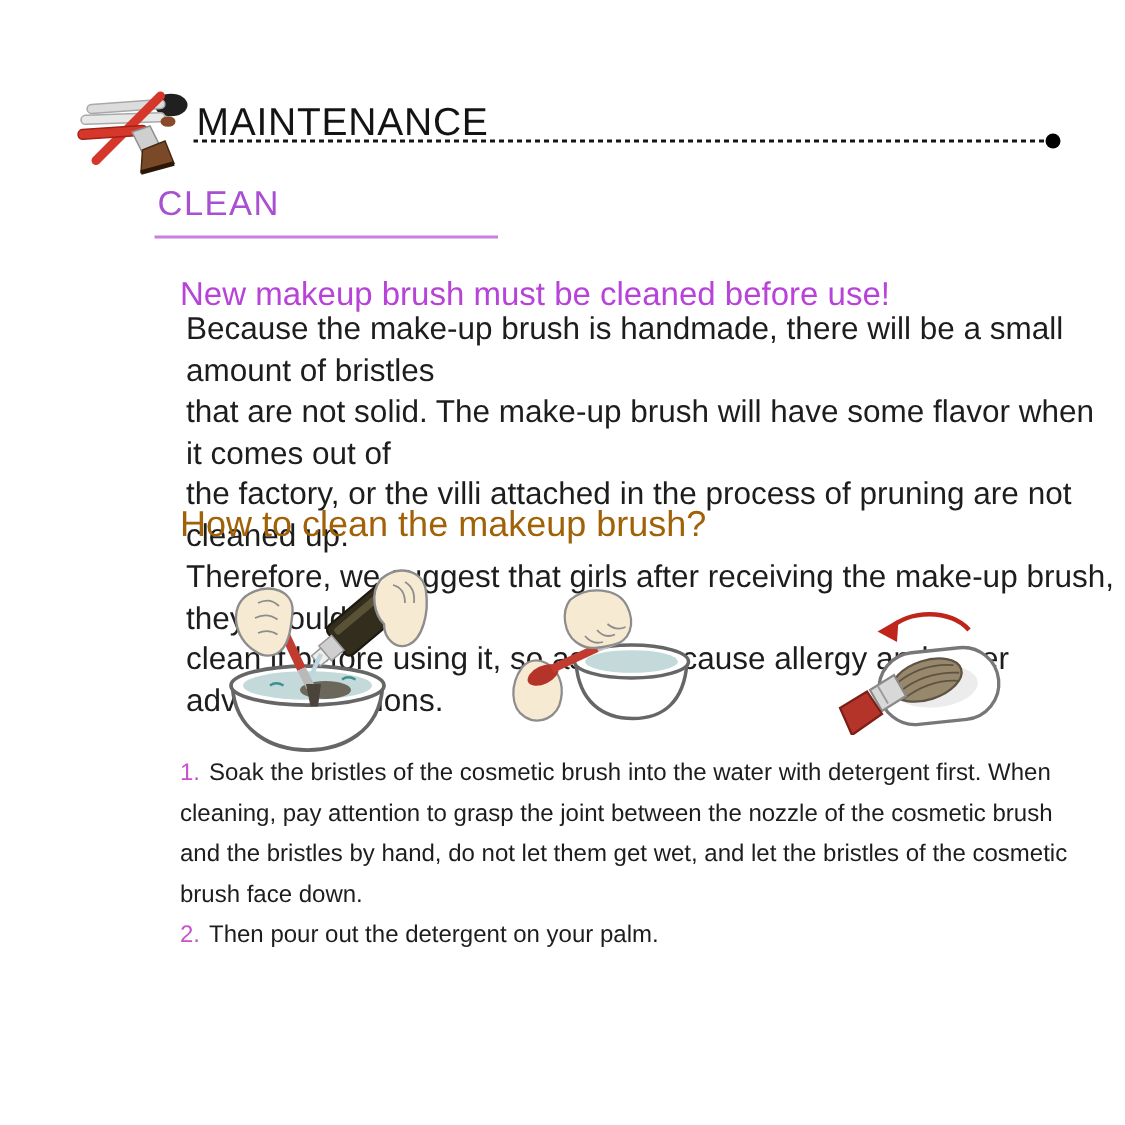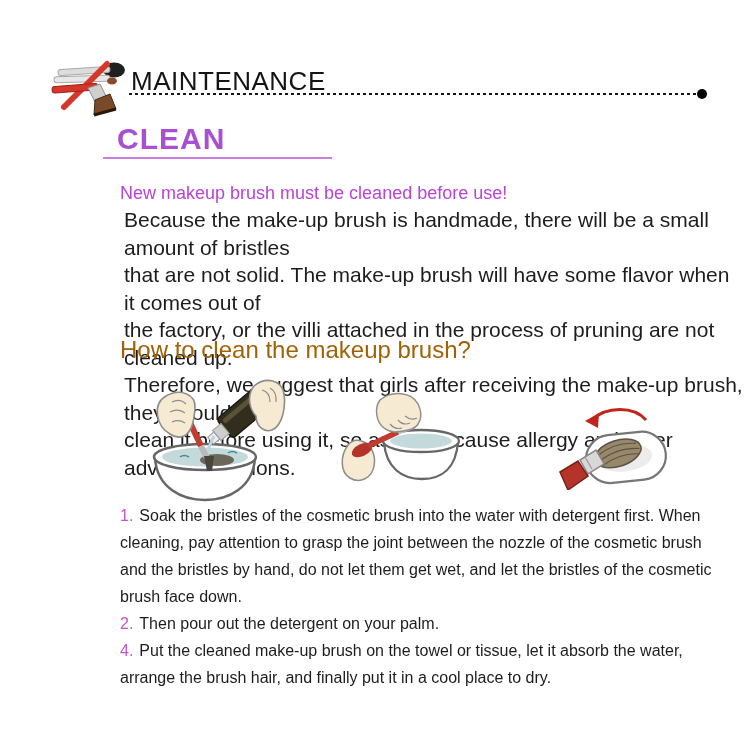--- a/index.html
+++ b/index.html
@@ -13,26 +13,26 @@
     position:absolute;left:131px;top:66px;font-size:26px;color:#141414;
     letter-spacing:0.5px;white-space:nowrap;text-align:right;
   }
   .dotted-line{
     position:absolute;left:129px;top:93px;width:572px;height:2px;
     background:repeating-linear-gradient(to right,#151515 0 3px,transparent 3px 6px);
   }
   .end-dot{position:absolute;left:697px;top:89px;width:10px;height:10px;border-radius:50%;background:#000;}
   
   .section-title{
-    position:absolute;left:117px;top:122px;font-size:30px;color:#a84fd2;
-    letter-spacing:1px;white-space:nowrap;font-weight:bold;
+    position:absolute;left:105px;top:122px;font-size:23px;color:#a84fd2;
+    letter-spacing:1px;white-space:nowrap;
   }
   .title-underline{position:absolute;left:103px;top:157px;width:229px;height:2px;background:#c87fdd;}
   .subtitle{
-    position:absolute;left:120px;top:183px;font-size:18px;color:#b843d8;white-space:nowrap;
+    position:absolute;left:120px;top:183px;font-size:22px;color:#b843d8;white-space:nowrap;
   }
   .intro{
     position:absolute;left:124px;top:206px;width:620px;font-size:21px;
     line-height:27.5px;color:#1d1d1d;white-space:pre-line;
   }
   .how-to-title{
     position:absolute;left:120px;top:336px;font-size:24px;color:#a16207;white-space:nowrap;
   }
   
   .fig{position:absolute;}
@@ -128,17 +128,15 @@
     <path d="M88 22 C76 8 48 8 34 22" fill="none" stroke="#c0251c" stroke-width="3"></path>
     <polygon points="27,23 41,15 40,30" fill="#c0251c"></polygon>
   </svg>
 
   <div class="steps">
     <p class="step"><span class="step-num">1.</span><span class="step-text">Soak the bristles of the cosmetic brush into the water with detergent first. When
 cleaning, pay attention to grasp the joint between the nozzle of the cosmetic brush
 and the bristles by hand, do not let them get wet, and let the bristles of the cosmetic
 brush face down.</span></p>
     <p class="step"><span class="step-num">2.</span><span class="step-text">Then pour out the detergent on your palm.</span></p>
-    <p class="step"><span class="step-num">4.</span><span class="step-text">Put the cleaned make-up brush on the towel or tissue, let it absorb the water,
-arrange the brush hair, and finally put it in a cool place to dry.</span></p>
   </div>
 
 </div>
 
 </body></html>

